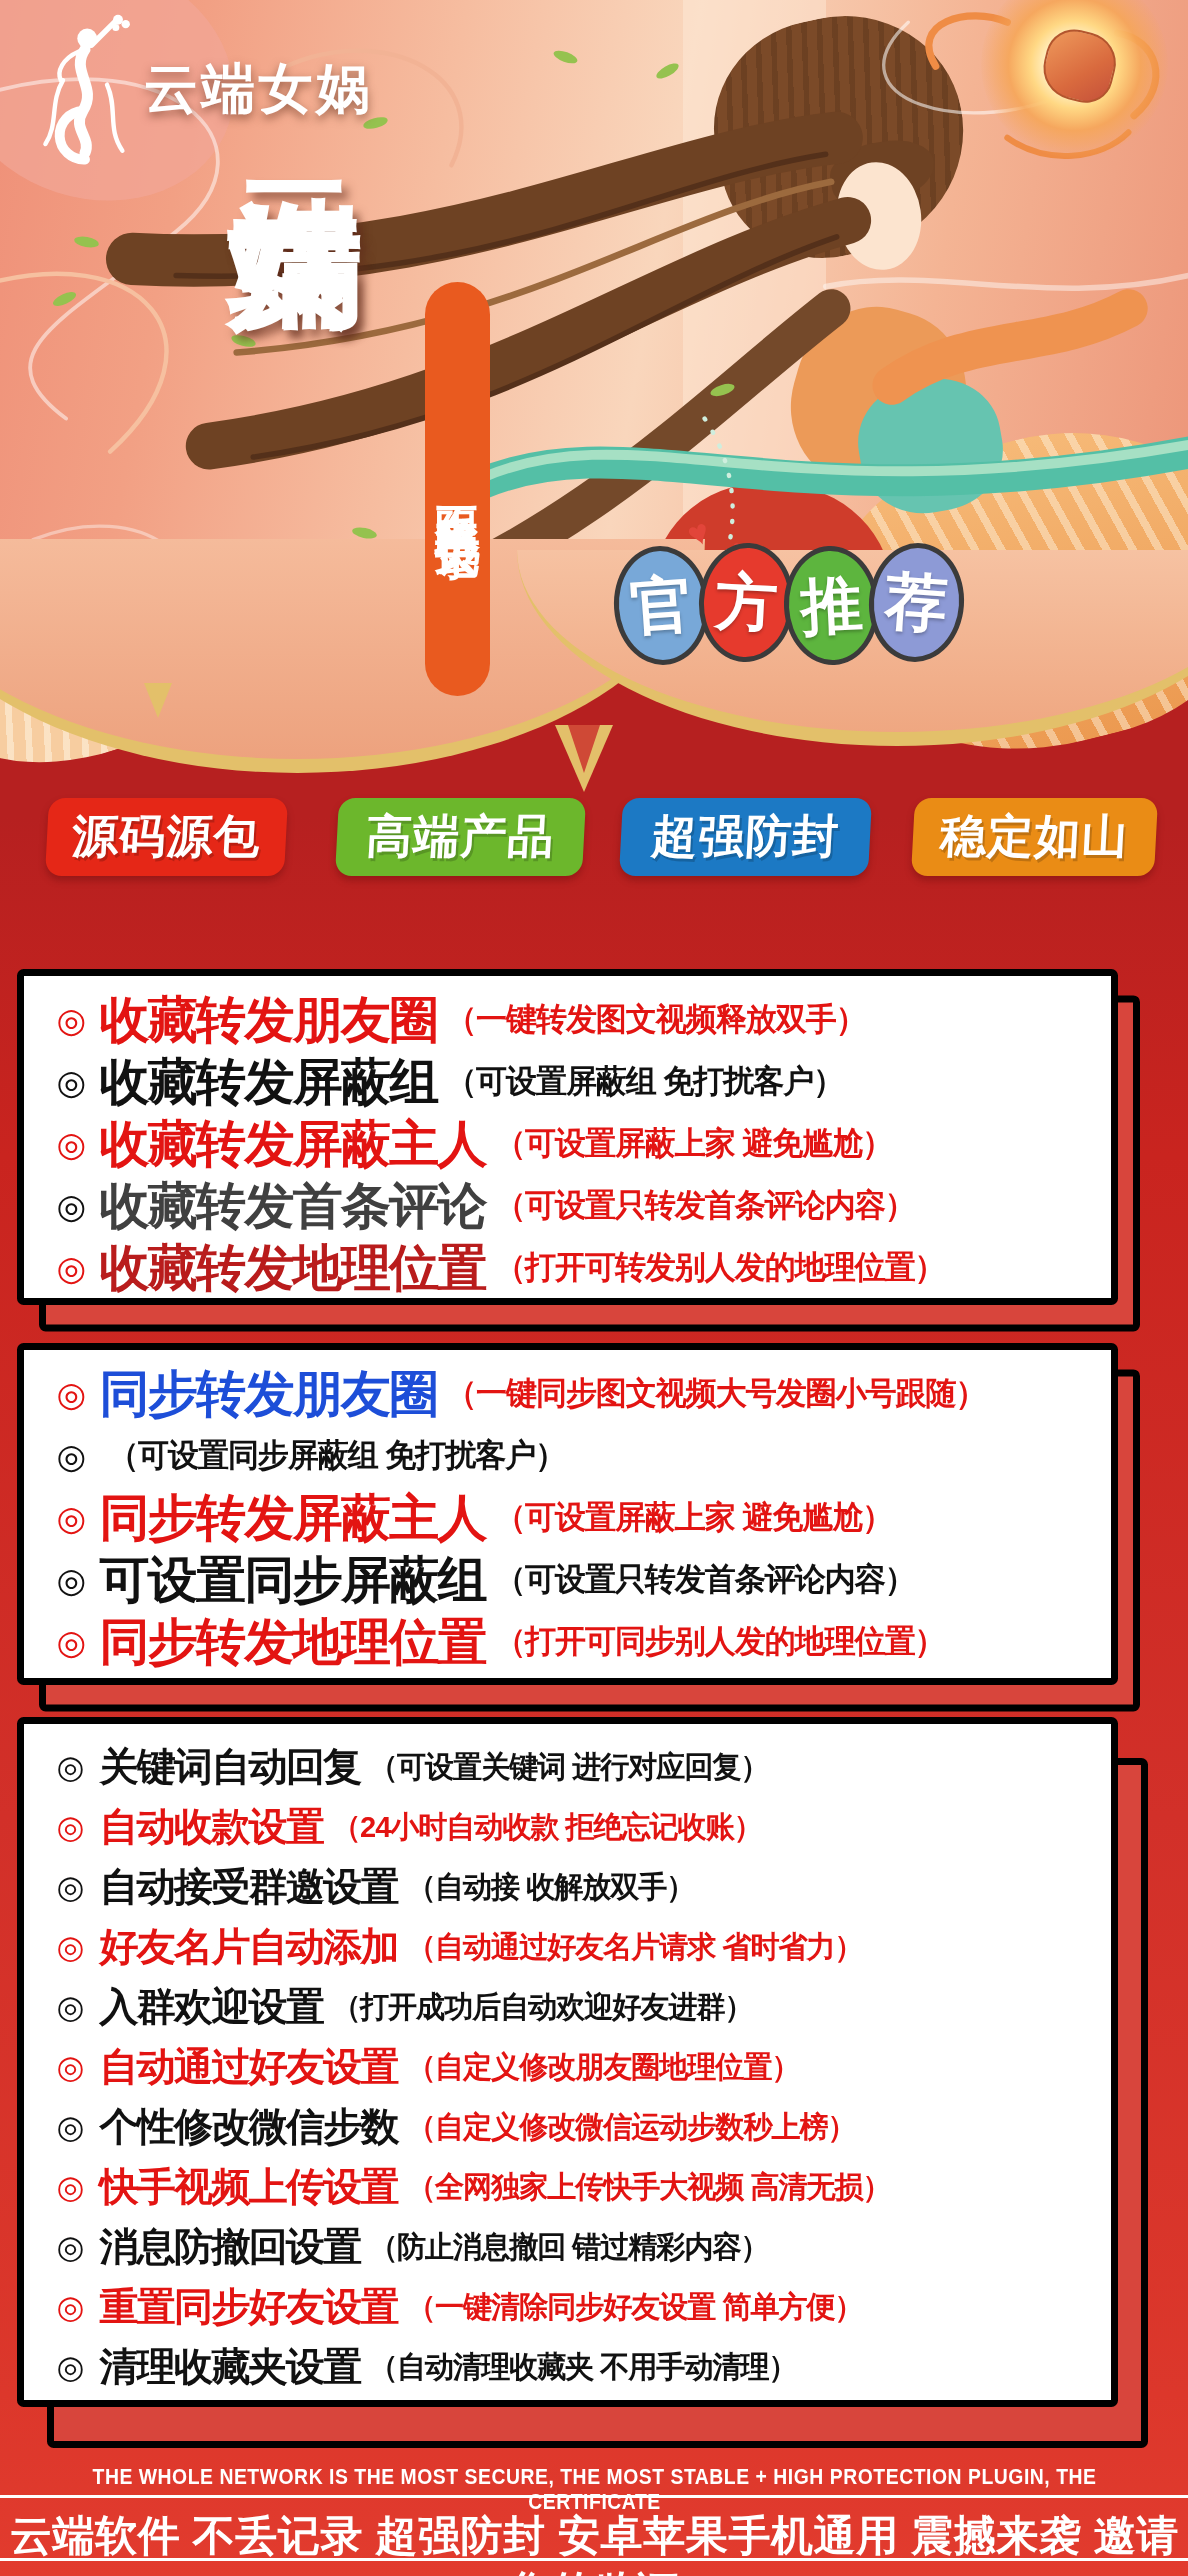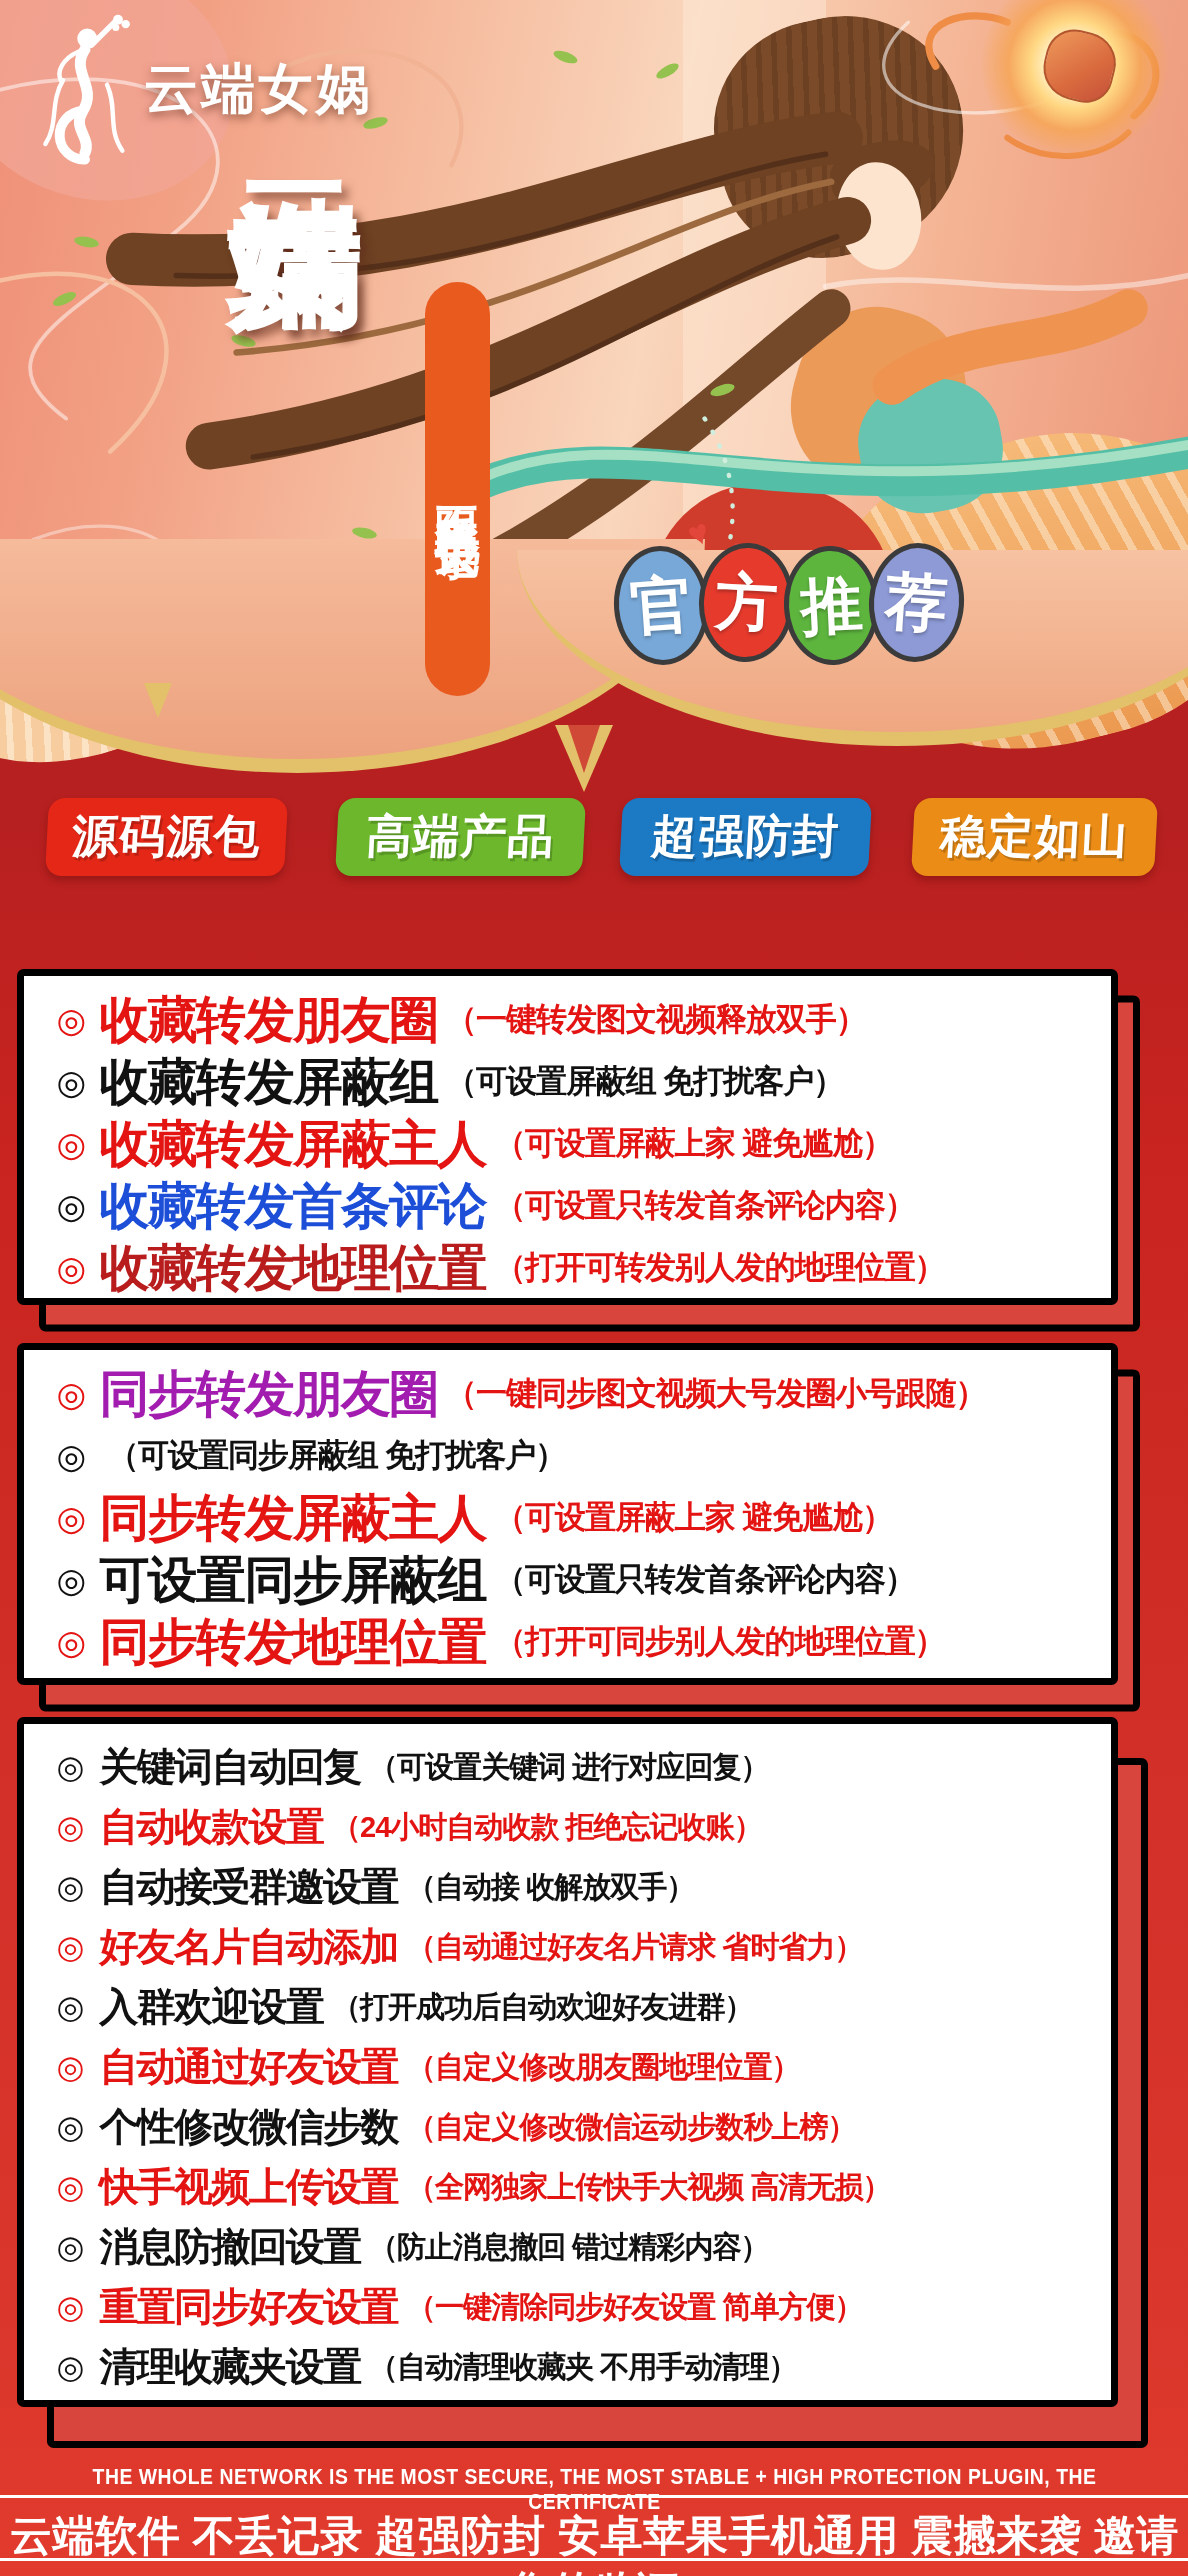--- a/index.html
+++ b/index.html
@@ -188,37 +188,37 @@
         <span class="r-title" style="color: rgb(17, 17, 17);">收藏转发屏蔽组</span>
         <span class="r-note" style="color: rgb(17, 17, 17);">（可设置屏蔽组 免打扰客户）</span>
       </div>
       <div class="row">
         <span class="bullet" style="color: rgb(227, 20, 18);">◎</span>
         <span class="r-title" style="color: rgb(227, 20, 18);">收藏转发屏蔽主人</span>
         <span class="r-note" style="color: rgb(227, 20, 18);">（可设置屏蔽上家 避免尴尬）</span>
       </div>
       <div class="row">
         <span class="bullet" style="color: rgb(17, 17, 17);">◎</span>
-        <span class="r-title" style="color: #1d4ed8;">收藏转发首条评论</span>
+        <span class="r-title" style="color: #404040;">收藏转发首条评论</span>
         <span class="r-note" style="color: rgb(227, 20, 18);">（可设置只转发首条评论内容）</span>
       </div>
       <div class="row">
         <span class="bullet" style="color: rgb(227, 20, 18);">◎</span>
         <span class="r-title" style="color: #b91c1c;">收藏转发地理位置</span>
         <span class="r-note" style="color: rgb(227, 20, 18);">（打开可转发别人发的地理位置）</span>
       </div>
     </div>
   </div>
 
   <div class="card-wrap" style="top:1343px;height:342px;">
     <div class="card-shadow" style="transform:translate(22px,26.4px);"></div>
     <div class="card c12">
       <div class="row">
         <span class="bullet" style="color: rgb(227, 20, 18);">◎</span>
-        <span class="r-title" style="color: #a21caf;">同步转发朋友圈</span>
+        <span class="r-title" style="color: #1d4ed8;">同步转发朋友圈</span>
         <span class="r-note" style="color: rgb(227, 20, 18);">（一键同步图文视频大号发圈小号跟随）</span>
       </div>
       <div class="row">
         <span class="bullet" style="color: rgb(17, 17, 17);">◎</span>
         <span class="r-note" style="color: rgb(17, 17, 17);">（可设置同步屏蔽组 免打扰客户）</span>
       </div>
       <div class="row">
         <span class="bullet" style="color: rgb(227, 20, 18);">◎</span>
         <span class="r-title" style="color: rgb(227, 20, 18);">同步转发屏蔽主人</span>
         <span class="r-note" style="color: rgb(227, 20, 18);">（可设置屏蔽上家 避免尴尬）</span>

